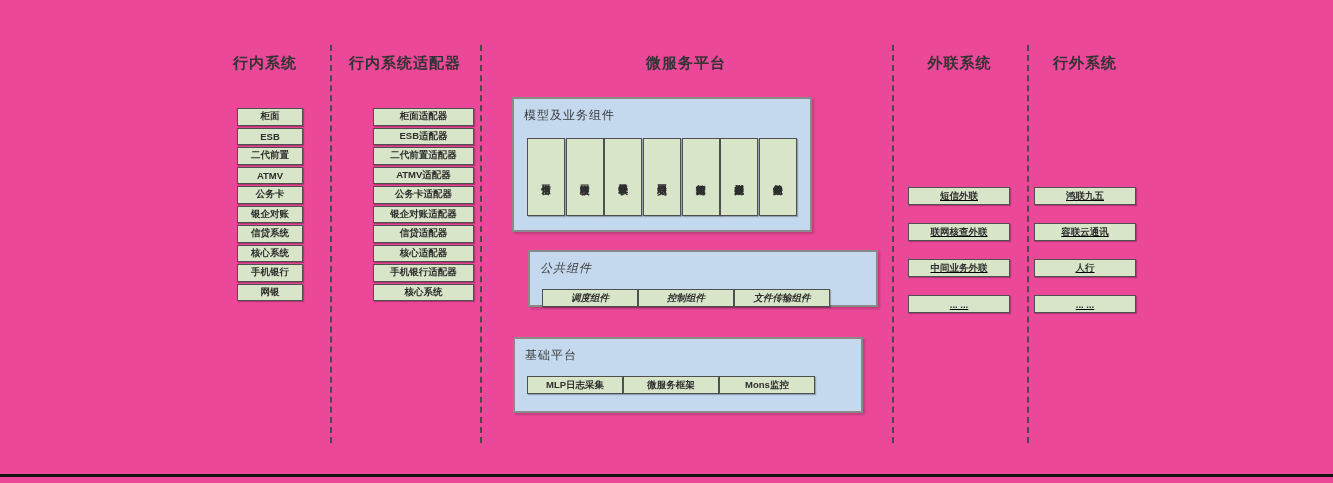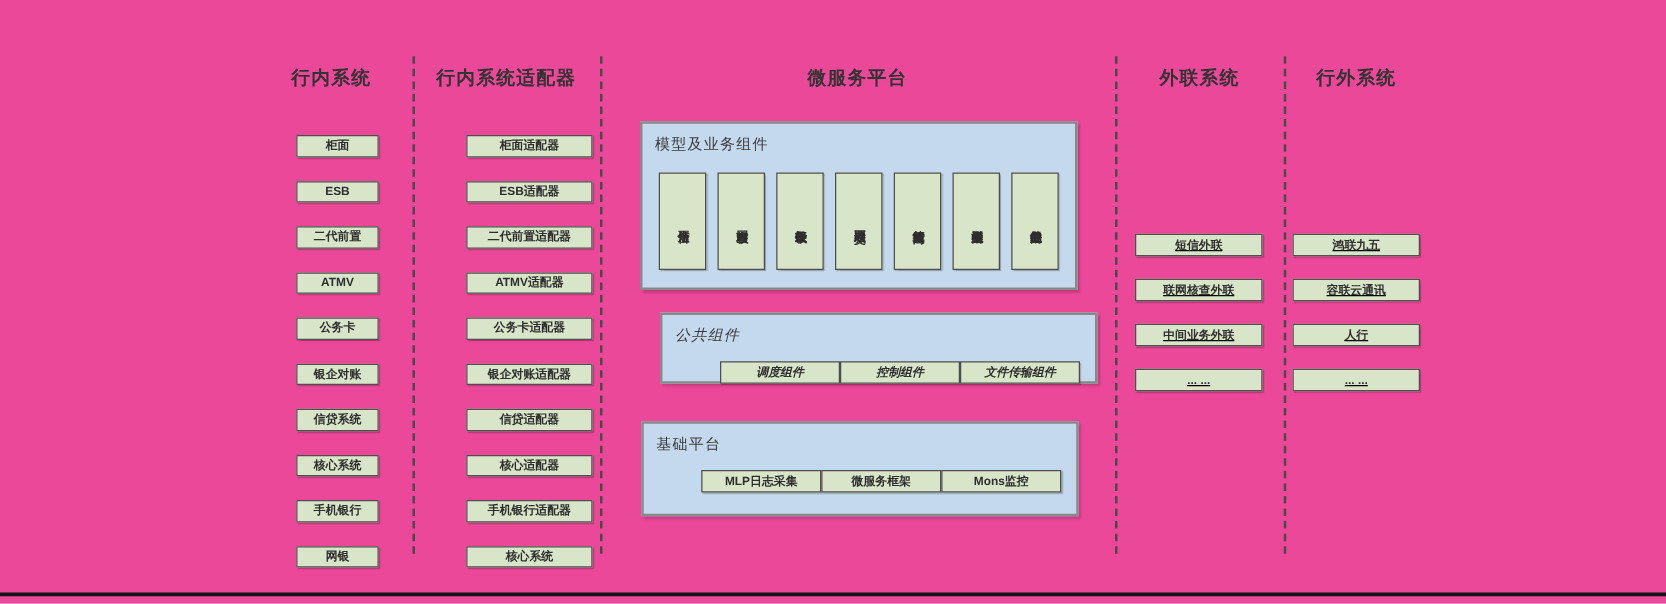--- a/index.html
+++ b/index.html
@@ -24,21 +24,21 @@
   }
   .gbox{
     background:#d8e5c8;
     border:1.4px solid #4f4f4f;
     box-shadow:1px 1px 1px rgba(0,0,0,0.25);
     color:#2e2e2e;font-weight:bold;font-size:9.5px;
     display:flex;align-items:center;justify-content:center;
     box-sizing:border-box;white-space:nowrap;
   }
   .vlist .gbox{width:100%;}
-  .list-10{gap:19px;}
+  .list-10{gap:2px;}
   .list-10 .gbox{height:17.5px;}
   .list-4{gap:18px;text-decoration:underline;}
   .list-4 .gbox{height:18px;}
   .panel{
     position:absolute;
     background:#c5d9ee;
     border:2px solid #898989;
     box-shadow:2px 2px 2px rgba(0,0,0,0.18);
     box-sizing:border-box;
   }
@@ -50,21 +50,21 @@
     position:absolute;left:13px;right:13px;top:39px;
     display:flex;justify-content:space-between;
   }
   .vbox{
     width:38px;height:78px;
     writing-mode:vertical-rl;text-orientation:upright;
     line-height:38px;letter-spacing:0px;
   }
   .hbox-row{
     position:absolute;left:12px;right:12px;top:37px;
-    display:flex;justify-content:flex-end;
+    display:flex;justify-content:flex-start;
   }
   .hbox-row .gbox{width:96px;height:18px;}
   .bottom-rule{
     position:absolute;left:0;width:1333px;top:474px;height:3px;
     background:#141414;
   }
 </style>
 </head>
 <body>
 
@@ -102,21 +102,21 @@
       <div class="gbox">二代前置适配器</div>
       <div class="gbox">ATMV适配器</div>
       <div class="gbox">公务卡适配器</div>
       <div class="gbox">银企对账适配器</div>
       <div class="gbox">信贷适配器</div>
       <div class="gbox">核心适配器</div>
       <div class="gbox">手机银行适配器</div>
       <div class="gbox">核心系统</div>
     </div>
 
-  <div class="panel" style="left:512px;top:97px;width:350px;height:135px;">
+  <div class="panel" style="left:512px;top:97px;width:300px;height:135px;">
     <div class="panel-label">模型及业务组件</div>
     <div class="vbox-row">
 
     <div class="gbox vbox">短信平台</div>
         <div class="gbox vbox">联网核查</div>
         <div class="gbox vbox">银联及银行卡</div>
         <div class="gbox vbox">同城票交</div>
         <div class="gbox vbox">城商行清算</div>
         <div class="gbox vbox">中间业务模型</div>
         <div class="gbox vbox">中间业务组件</div>

